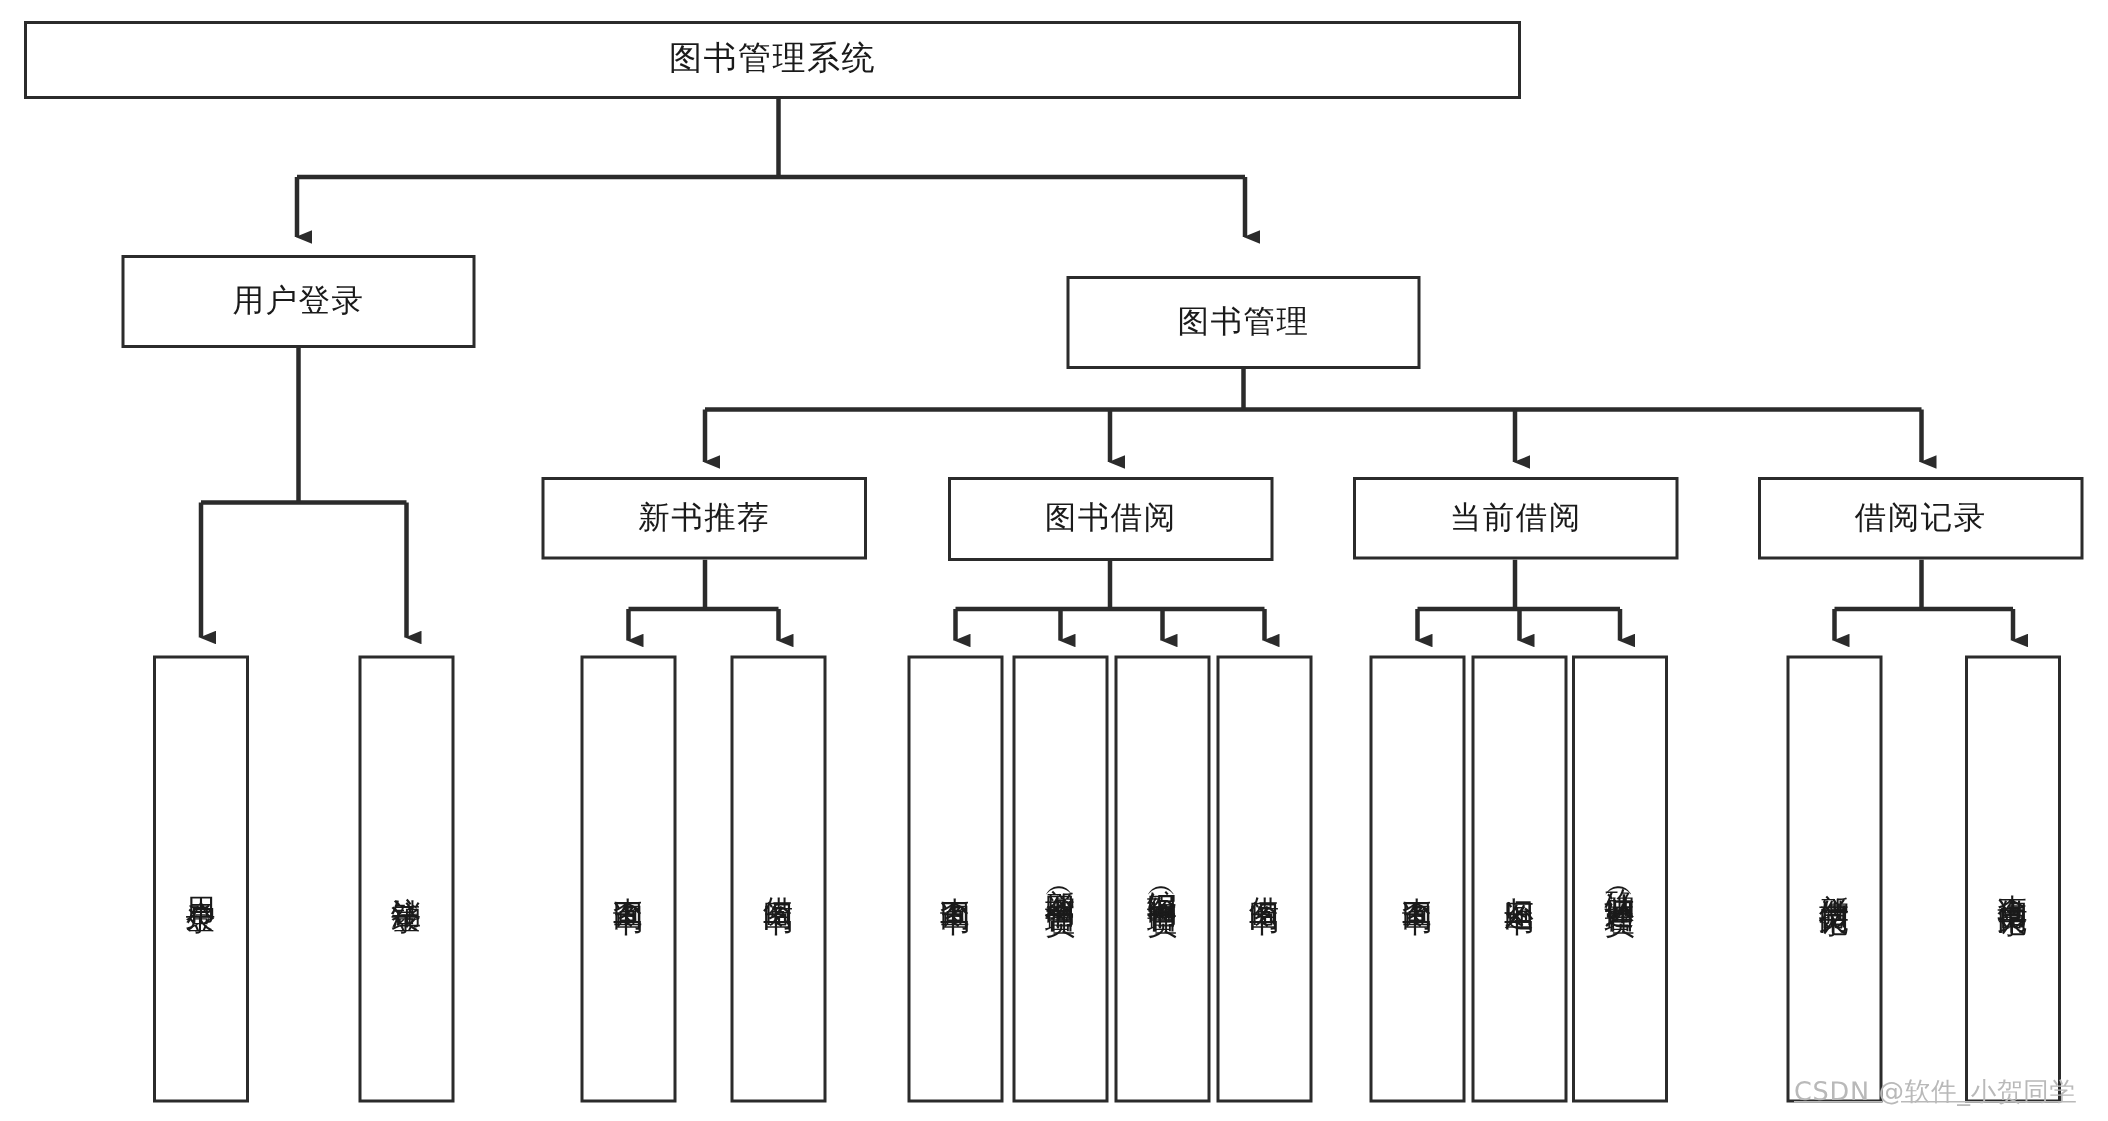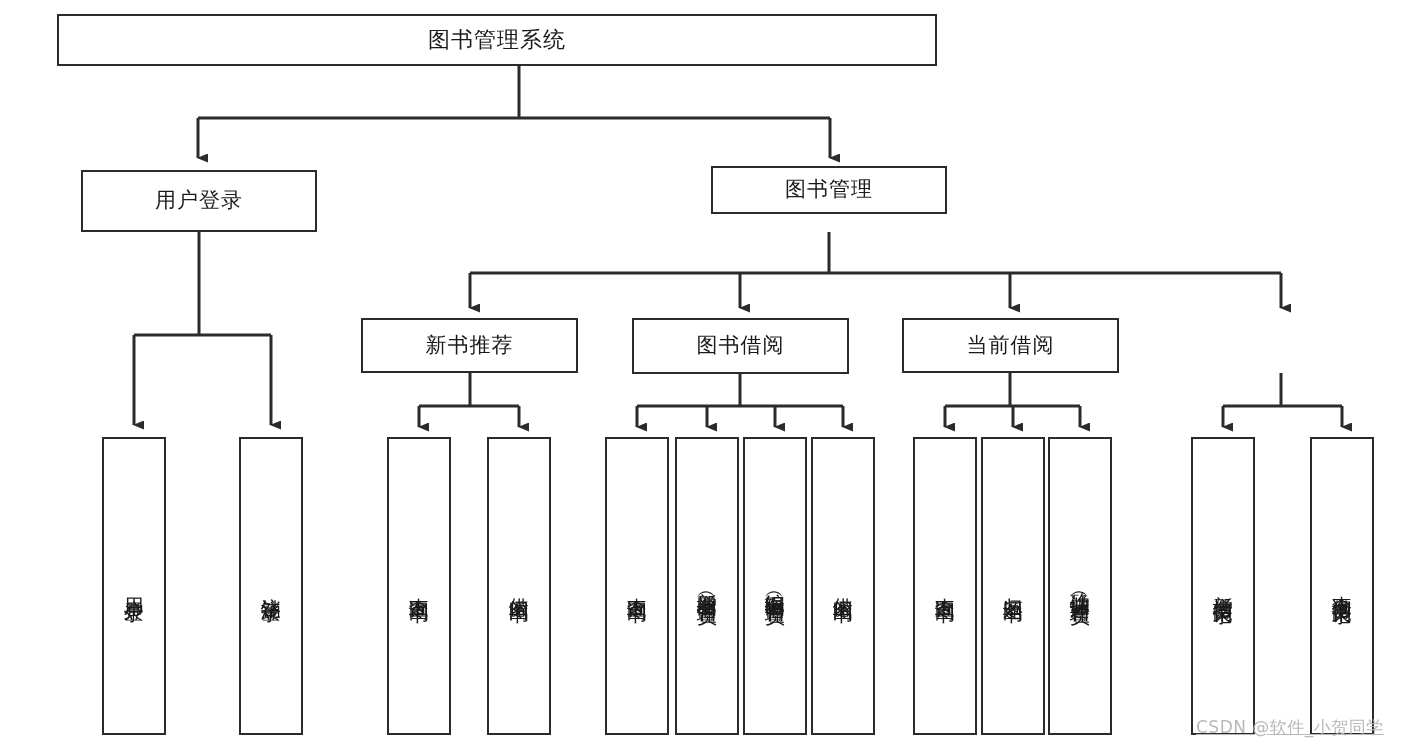--- a/index.html
+++ b/index.html
@@ -110,39 +110,42 @@
       <path d="M 1013,406 L 1013,427" marker-end="url(#arrowhead)"></path>
       <path d="M 1080,406 L 1080,427" marker-end="url(#arrowhead)"></path>
 
       <path d="M 1281,373 L 1281,406"></path>
       <path d="M 1223,406 L 1342,406"></path>
       <path d="M 1223,406 L 1223,427" marker-end="url(#arrowhead)"></path>
       <path d="M 1342,406 L 1342,427" marker-end="url(#arrowhead)"></path>
     </g>
   </svg>
 
-  <div class="node-box root-box" style="left:16px; top:14px; width:880px; height:52px;margin-left:41px;">
+  <div class="node-box root-box" style="left:16px; top:14px; width:998px; height:52px;">
     <span class="node-label-h">图书管理系统</span>
   </div>
 
   <div class="node-box" style="left:81px; top:170px; width:236px; height:62px;">
     <span class="node-label-h">用户登录</span>
   </div>
-  <div class="node-box" style="left:711px; top:166px; width:236px; height:48px;font-family:Liberation Serif, serif;">
+  <div class="node-box" style="left:711px; top:184px; width:236px; height:62px;font-family:Liberation Serif, serif;">
     <span class="node-label-h">图书管理</span>
   </div>
 
   <div class="node-box" style="left:361px; top:318px; width:217px; height:55px;">
     <span class="node-label-h">新书推荐</span>
   </div>
   <div class="node-box" style="left:632px; top:318px; width:217px; height:56px;">
     <span class="node-label-h">图书借阅</span>
   </div>
   <div class="node-box" style="left:902px; top:318px; width:217px; height:55px;">
     <span class="node-label-h">当前借阅</span>
+  </div>
+  <div class="node-box" style="left:1172px; top:318px; width:217px; height:55px;">
+    <span class="node-label-h">借阅记录</span>
   </div>
 
   <div class="node-box" style="left:102px; top:437px; width:64px; height:298px;">
     <span class="node-label-v">用户登录</span>
   </div>
   <div class="node-box" style="left:239px; top:437px; width:64px; height:298px;">
     <span class="node-label-v">注销登录</span>
   </div>
   <div class="node-box" style="left:387px; top:437px; width:64px; height:298px;">
     <span class="node-label-v">查询图书</span>

